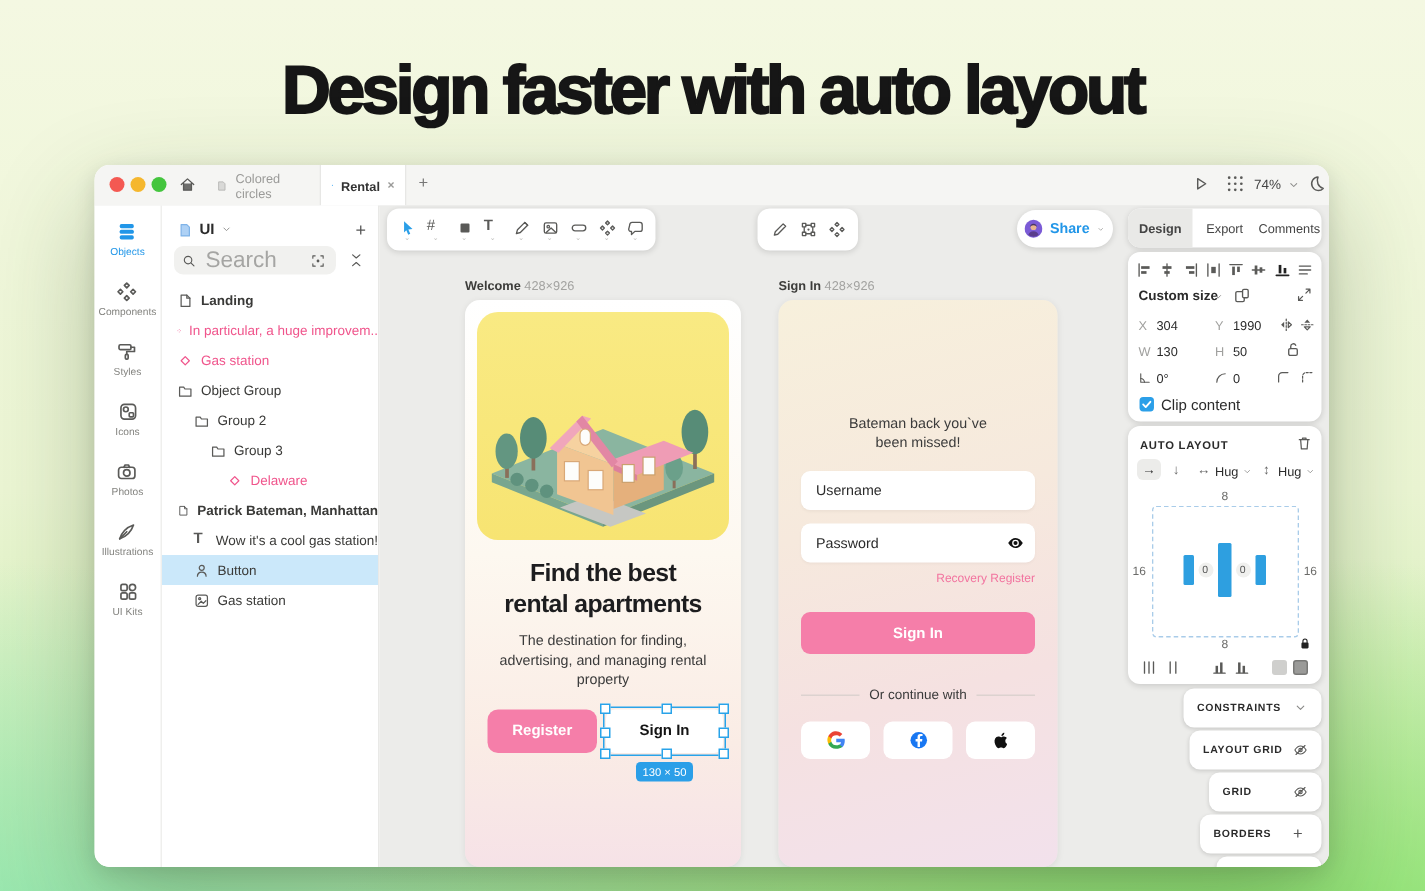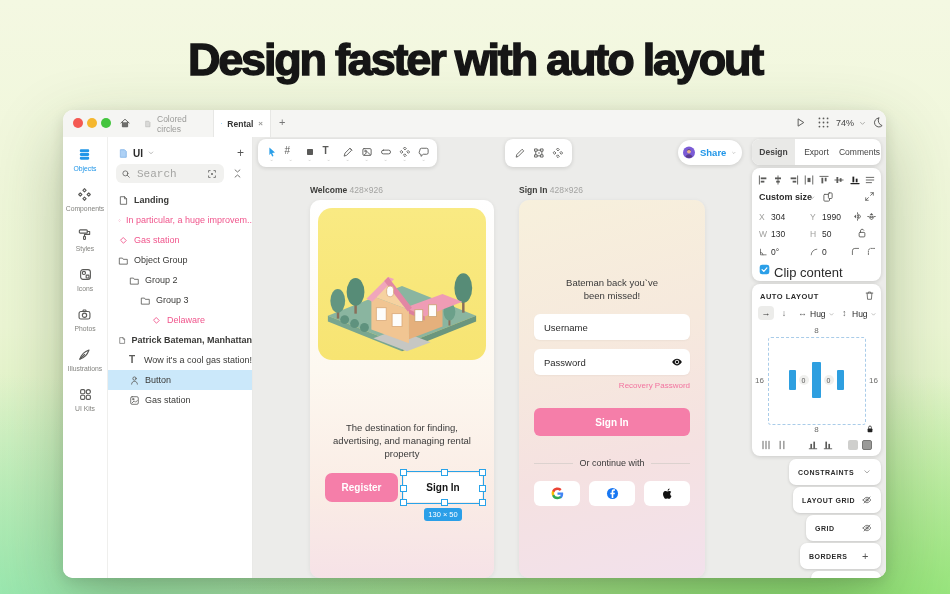--- a/index.html
+++ b/index.html
@@ -29,21 +29,21 @@
     display:flex;flex-direction:column;align-items:center;padding-top:10px;gap:15px;box-sizing:border-box}
   .railit{display:flex;flex-direction:column;align-items:center;gap:3px;cursor:pointer}
   .raillb{font-size:6.8px;color:#83837f}
   .railit.active .raillb{color:#2196e8}
   
   .lpan{left:45px;top:27px;width:145px;bottom:0;background:#fff;border-right:1px solid #e9e9e7;box-sizing:border-box}
   .lhead{left:10px;top:7px;right:8px;height:18px;display:flex;align-items:center;gap:4px}
   .doct{font-size:10px;font-weight:700;color:#2b2b2b}
   .srch{left:8px;top:27px;width:108px;height:19px;background:#f1f1ef;border-radius:6px;
     display:flex;align-items:center;gap:4px;padding:0 5px;box-sizing:border-box;border:none}
-  .srch input{border:none;background:transparent;outline:none;width:64px;font-size:11px;color:#444;font-family:Liberation Mono, monospace}
+  .srch input{border:none;background:transparent;outline:none;width:64px;font-size:15px;color:#444;font-family:Liberation Sans, sans-serif}
   .srch input::placeholder{color:#a5a5a3}
   .lrow{height:20px;display:flex;align-items:center;gap:5px;font-size:9px;color:#3a3a38;
     padding-left:10px;box-sizing:border-box;white-space:nowrap;overflow:hidden;cursor:pointer}
   .lrow.sel{background:#cbe8fa}
   .lrow.pink{color:#f0558c}
   .lrow.bold{font-weight:700}
   
   .cv{left:190px;top:27px;right:0;bottom:0;background:#ececea;overflow:hidden}
   .card{background:#fff;border-radius:8px;box-shadow:0 1px 4px rgba(0,0,0,.14)}
   .tool{width:19px;height:24px;display:flex;flex-direction:column;align-items:center;justify-content:center;cursor:pointer}
@@ -621,21 +621,21 @@
           <svg viewBox="0 0 16 16" fill="none" stroke="#5a5a58" stroke-width="1.2" stroke-linecap="round" stroke-linejoin="round">
             <path d="M3.5 12.5 V7 a3.5 3.5 0 0 1 3.5-3.5 H12.5" stroke-dasharray="2 1.6"></path>
           </svg>
         </span>
       <span class="abs ic" style="left:7px;top:96px;width:11px;height:11px">
           <svg viewBox="0 0 16 16">
             <rect x="1" y="1" width="14" height="14" rx="3.5" fill="#2b9fe8"></rect>
             <path d="M4.5 8.2 L7 10.7 L11.5 5.6" fill="none" stroke="#fff" stroke-width="1.8" stroke-linecap="round" stroke-linejoin="round"></path>
           </svg>
         </span>
-      <span class="abs" style="left:22px;top:97px;font-size:13px;color:#2b2b2b">Clip content</span>
+      <span class="abs" style="left:22px;top:97px;font-size:10px;color:#2b2b2b">Clip content</span>
     </div>
 
     <div class="abs card" style="left:499px;top:147px;width:129px;height:172px">
       <div class="abs" style="left:8px;top:8px;font-size:7.5px;font-weight:700;letter-spacing:.5px;color:#2b2b2b">AUTO LAYOUT</div>
       <span class="abs ic" style="left:112px;top:6px;width:11px;height:11px">
           <svg viewBox="0 0 16 16" fill="none" stroke="#5a5a58" stroke-width="1.2" stroke-linecap="round" stroke-linejoin="round">
             <path d="M3.2 4.5 H12.8 M6.3 4.5 V3 h3.4 v1.5 M4.5 4.5 L5.2 13.5 H10.8 L11.5 4.5"></path>
           </svg>
         </span>
       <div class="abs" style="left:6px;top:22px;width:16px;height:14px;background:#ececea;border-radius:4px;text-align:center;font-size:9px;color:#333;line-height:14px">→</div>
@@ -767,20 +767,24 @@
           <rect x="112" y="87" width="8" height="12" fill="#fdfdfb" stroke="#caa06d" stroke-width="0.8"></rect>
           <polygon points="54,78 54,112 92,126 92,92" fill="#f1c592"></polygon>
           <polygon points="54,78 73,62 92,92" fill="#f6d2a0"></polygon>
           <polygon points="49,81 71,59 77,61 55,84" fill="#f0a6bb"></polygon>
           <polygon points="71,59 95,90 91,94 67,63" fill="#e287a4"></polygon>
           <rect x="69.5" y="68" width="7" height="11" rx="3.5" fill="#fdfdfb" stroke="#d9a877" stroke-width="0.8"></rect>
           <rect x="59" y="90" width="10" height="13" fill="#fdfdfb" stroke="#d9a877" stroke-width="0.8"></rect>
           <rect x="75" y="96" width="10" height="13" fill="#fdfdfb" stroke="#d9a877" stroke-width="0.8"></rect>
         </svg>
       </div>
+      <div class="abs h2l" style="left:0;right:0;top:172px">
+        <div>Find the best</div>
+        <div>rental apartments</div>
+      </div>
       <div class="abs plight" style="left:10px;right:10px;top:221px">
         <div>The destination for finding,</div>
         <div>advertising, and managing rental</div>
         <div>property</div>
       </div>
       <div class="abs pinkbtn" style="left:15px;top:273px;width:73px;height:29px">Register</div>
       <div class="abs whitebtn" style="left:94px;top:273px;width:78px;height:29px">Sign In</div>
       <div class="abs" style="left:92px;top:271px;width:82px;height:33px;border:1.5px solid #29a3e9;box-sizing:border-box">
         <div class="handle" style="left:-3px;top:-3px"></div>
           <div class="handle" style="right:-3px;top:-3px"></div>
@@ -804,21 +808,21 @@
         <div>been missed!</div>
       </div>
       <div class="abs field" style="left:15px;top:114px;width:156px;height:26px">Username</div>
       <div class="abs field" style="left:15px;top:149px;width:156px;height:26px">Password</div>
       <span class="abs ic" style="left:152px;top:156px;width:12px;height:12px">
           <svg viewBox="0 0 16 16">
             <path d="M1.5 8 C3.5 4.9 5.7 3.5 8 3.5 s4.5 1.4 6.5 4.5 C12.5 11.1 10.3 12.5 8 12.5 S3.5 11.1 1.5 8 Z" fill="#111"></path>
             <circle cx="8" cy="8" r="2.4" fill="#111" stroke="#fff" stroke-width="1.2"></circle>
           </svg>
         </span>
-      <div class="abs" style="left:15px;right:15px;top:181px;text-align:right;font-size:8px;color:#f2739f">Recovery Password</div>
+      <div class="abs" style="left:15px;right:15px;top:181px;text-align:right;font-size:8px;color:#f2739f">Recovery Register</div>
       <div class="abs pinkbtn" style="left:15px;top:208px;width:156px;height:28px;border-radius:6px">Sign In</div>
       <div class="abs" style="left:15px;right:15px;top:258px;display:flex;align-items:center;gap:6px">
         <div style="flex:1;height:1px;background:#dcd2cf"></div>
         <span style="font-size:9px;color:#3a3a3a">Or continue with</span>
         <div style="flex:1;height:1px;background:#dcd2cf"></div>
       </div>
       <div class="abs" id="social" style="left:15px;top:281px;width:156px;display:flex;gap:9px">
           <div class="whitebtn" style="width: 46px; height: 25px;">
             <span class="ic" style="width: 13px; height: 13px;">
               <svg viewBox="0 0 16 16">

